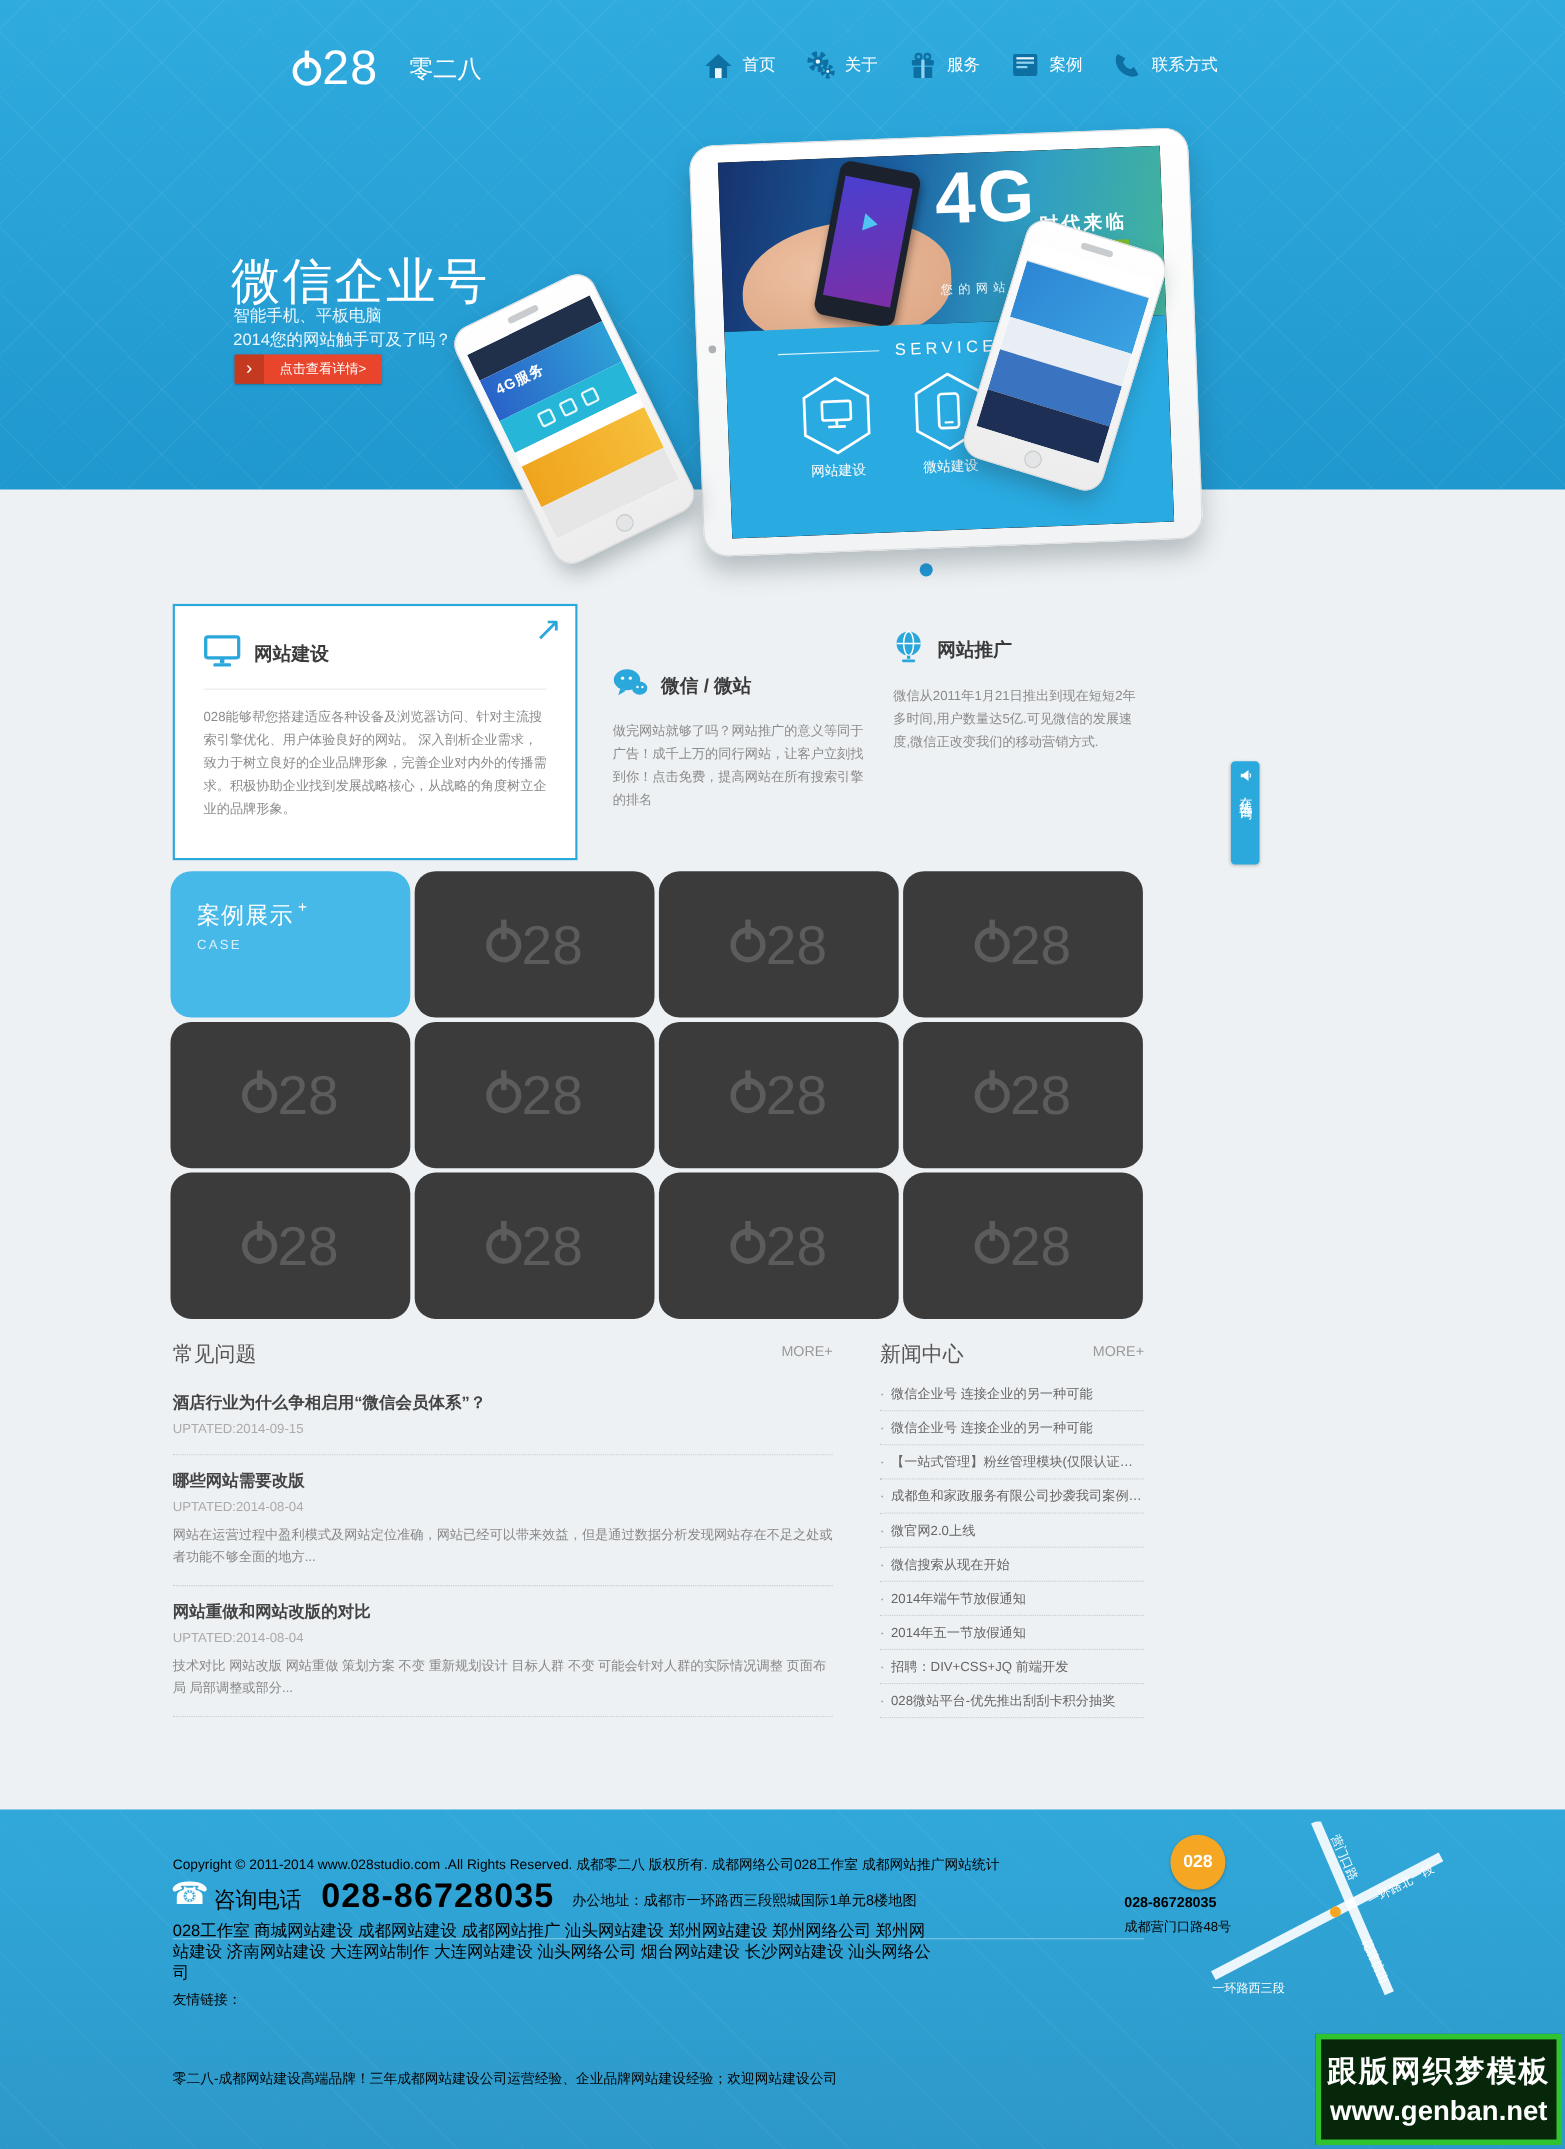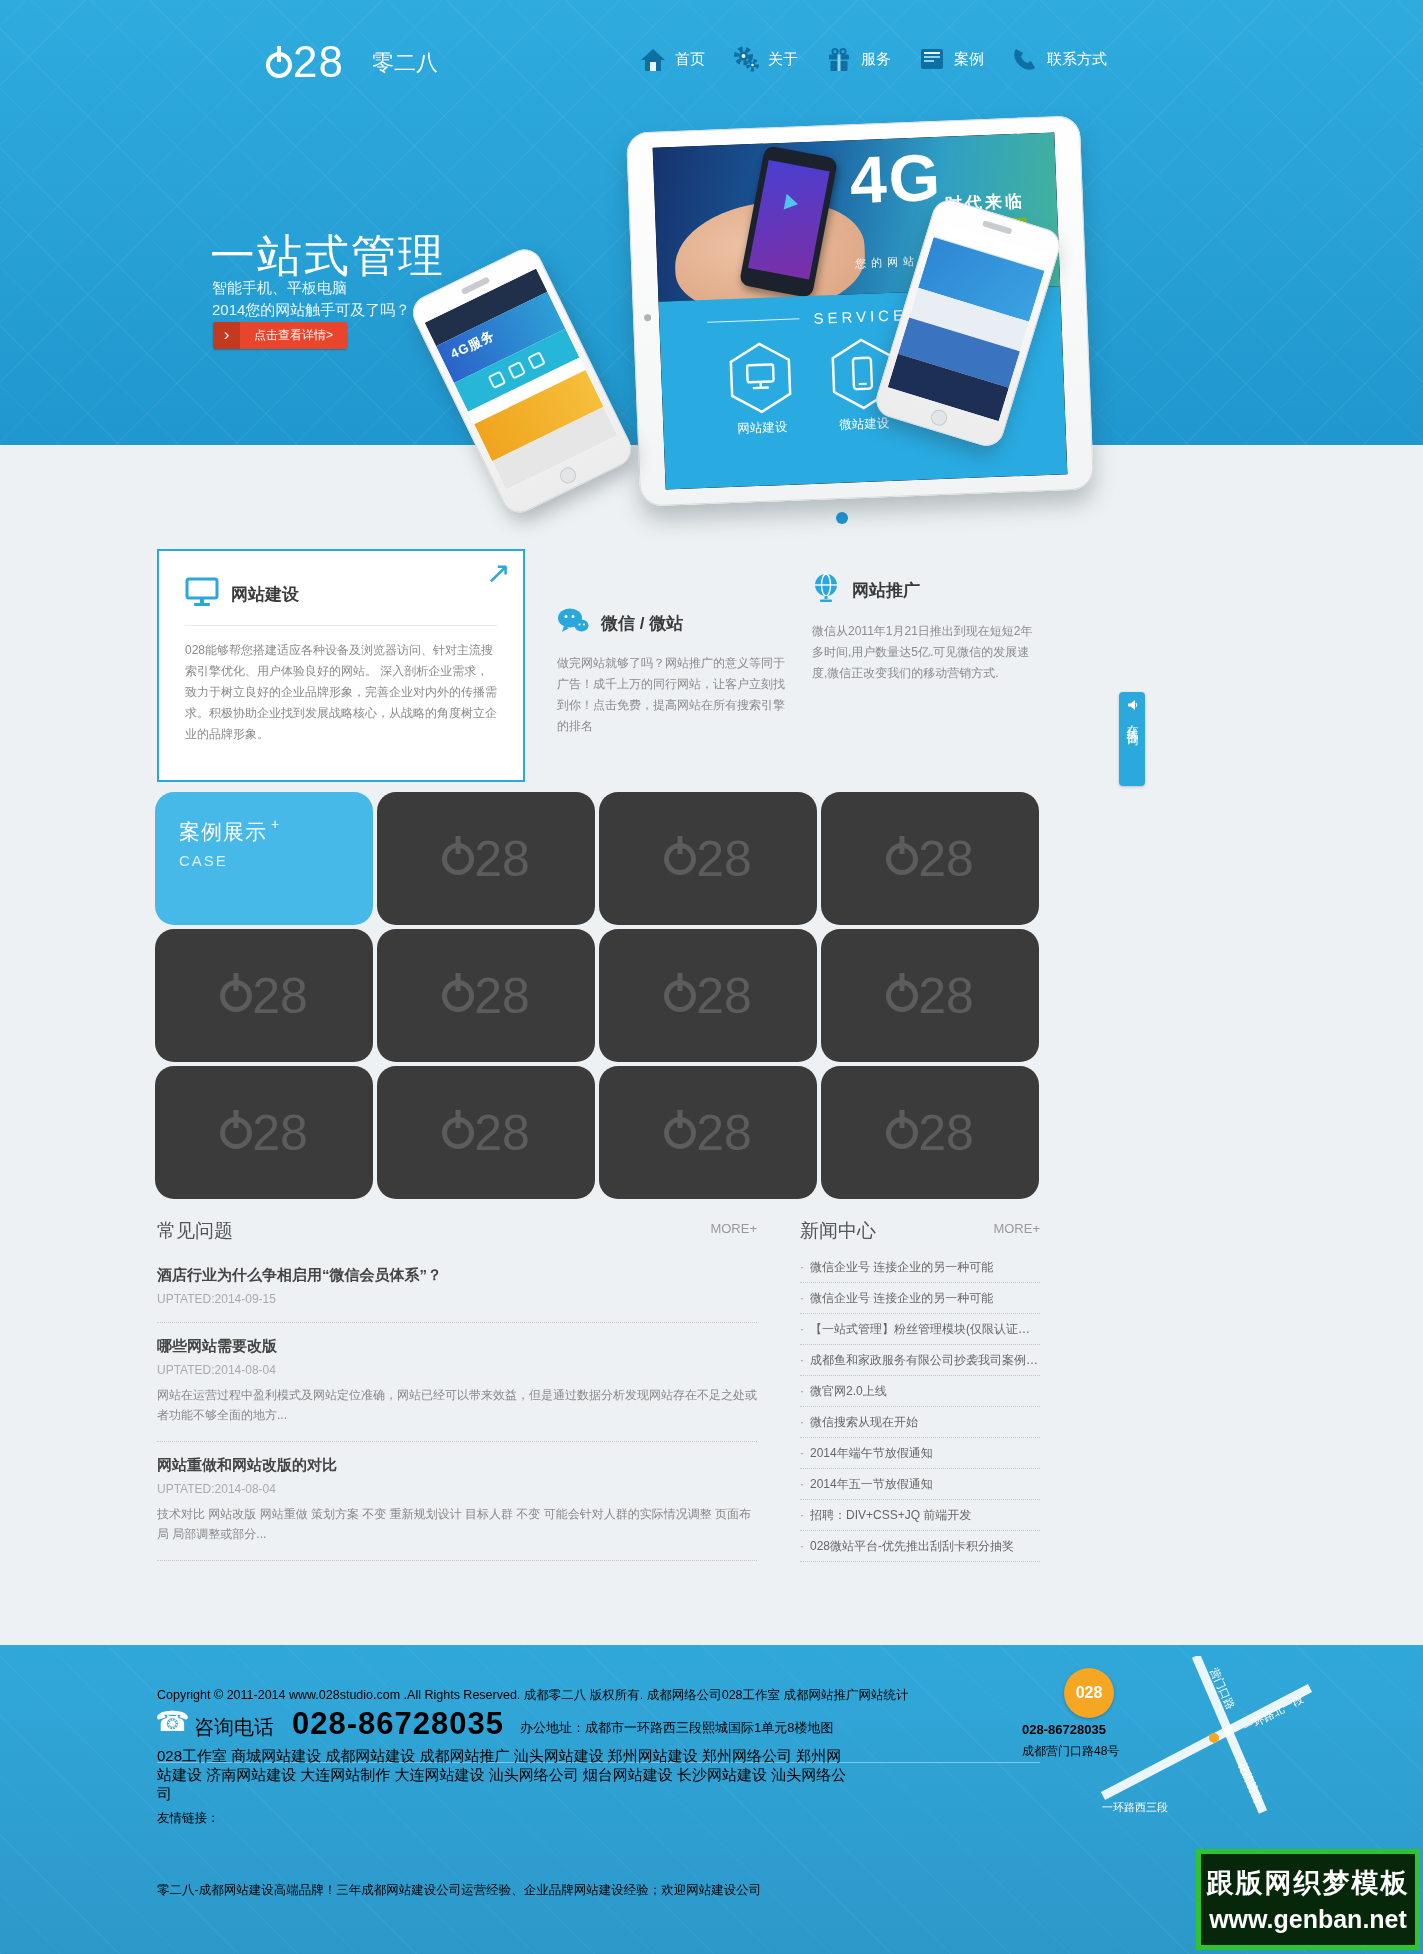--- a/index.html
+++ b/index.html
@@ -87,21 +87,21 @@
   #feat1 .divider { height:1px; background:#eaeaea; margin:14px 0 0; }
   #feat2 { position:absolute; left:557px; top:607px; width:232px; }
   #feat3 { position:absolute; left:812px; top:573px; width:230px; }
 
   
   #cases { position:absolute; left:155px; top:792px; width:884px; display:grid; grid-template-columns:repeat(4,1fr); gap:4px; }
   .tile { height:133px;border-radius:19px; }
   .tile-blue { background:#47b9e9; color:#fff; padding:24px 0 0 24px; cursor:pointer; }
   .tile-blue .ct { font-size:21px; letter-spacing:1px; }
   .tile-blue .ct sup { font-size:14px; vertical-align:10px; margin-left:4px; }
-  .tile-blue .cs { font-size:15px; letter-spacing:2px; color:rgba(255,255,255,.8); margin-top:6px; }
+  .tile-blue .cs { font-size:12px; letter-spacing:2px; color:rgba(255,255,255,.8); margin-top:6px; }
   .tile-dark { background:#3b3b3b; display:flex; align-items:center; justify-content:center; cursor:pointer; }
   .logo028 { display:flex; align-items:flex-end; color:#5c5c5c; }
   .logo028 .power { width:32px; height:32px; border:5px solid #5c5c5c; margin:0 0 6px 0; }
   .logo028 .power::after { background:#5c5c5c; width:5px; height:18px; top:-12px; }
   .logo028 .mark { font-size:50px; line-height:44px; letter-spacing:0; }
 
   
   #faq { position:absolute; left:157px; top:1218px; width:600px; }
   #news { position:absolute; left:800px; top:1218px; width:240px; }
   .sec-head { position:relative; height:34px; }
@@ -207,21 +207,21 @@
       <div class="nav-item">
         <span class="nicon">
           <svg width="26" height="26" viewBox="0 0 26 26">
             <path d="M4 3 C1 7 2 14 7 19 C12 24 19 25 23 22 L19 15 L15.5 17 C12.5 16 10 13.5 9 10.5 L11 7 Z" fill="#0e6fa3"></path>
           </svg>
         </span>
         <span class="nlabel">联系方式</span>
       </div>
     </div>
 
-    <div id="hero-title">一站式管理</div>
+    <div id="hero-title">微信企业号</div>
     <div id="hero-sub">
       <div>智能手机、平板电脑</div>
       <div>2014您的网站触手可及了吗？</div>
     </div>
     <div id="cta">
       <span class="arrbox">›</span>
       <span class="ctalabel">点击查看详情&gt;</span>
     </div>
   </div>
 

